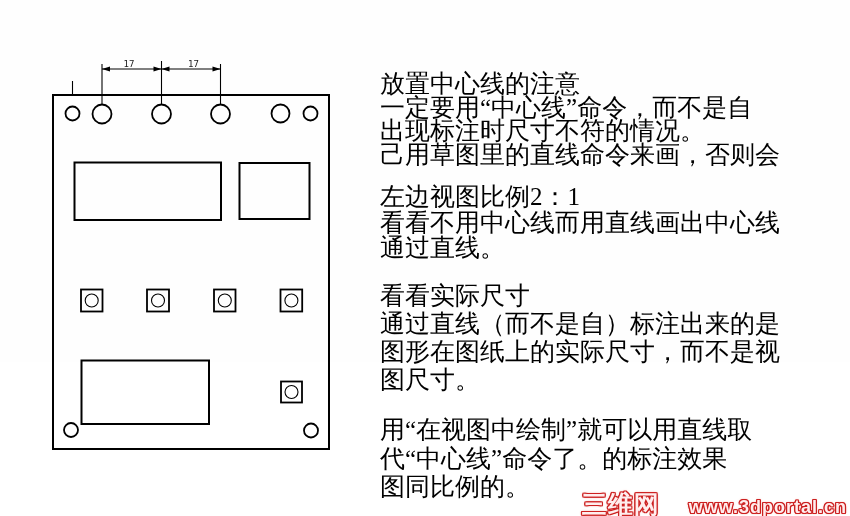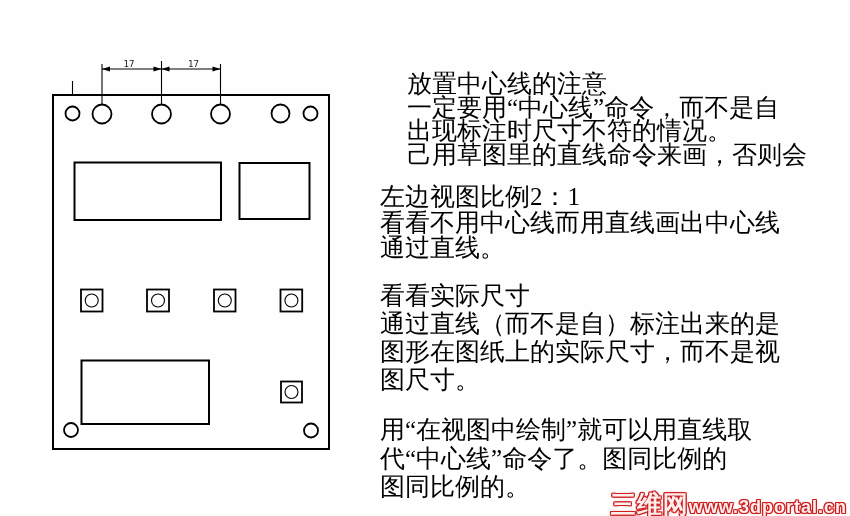--- a/index.html
+++ b/index.html
@@ -13,36 +13,36 @@
   .mid   { stroke-width: 1.8px; }
   .thin  { stroke-width: 1.1px; }
   .arrow { fill: #000; stroke: none; }
   .dim-text { font: 9px "DejaVu Sans Mono", monospace; fill: #1a1a1a; }
 
   
   .para { position: absolute; left: 380px; color: #000;
           font-family: "Liberation Serif", "DejaVu Serif", serif;
           font-size: 25px; white-space: nowrap; }
   .para div { white-space: nowrap; }
-  #para-1 { top: 72px;  line-height: 23.5px; margin-left: 27px; }
+  #para-1 { top: 72px;  line-height: 23.5px; }
   #para-2 { top: 184px; line-height: 25.5px; }
   #para-3 { top: 282px; line-height: 28px; }
   #para-4 { top: 416px; line-height: 28.5px; }
 
   
   #watermark { position: absolute; right: 3px; top: 488px;
                font-family: "Liberation Sans", sans-serif; font-weight: bold;
                color: #ffeeee; letter-spacing: 1px;
                text-shadow: -1.2px 0 0 #cc2020, 1.2px 0 0 #cc2020,
                              0 -1.2px 0 #cc2020, 0 1.2px 0 #cc2020,
                              -1px -1px 0 #cc2020, 1px 1px 0 #cc2020,
                              -1px 1px 0 #cc2020, 1px -1px 0 #cc2020,
                              0 0 3px #e86a5a; }
   #watermark .cjk   { font-size: 25px; }
-  #watermark .latin { font-size: 18px; }
+  #watermark .latin { font-size: 18px; margin-left: 29px; }
 </style>
 </head>
 <body>
 
 <div id="page">
 
   <svg id="drawing-svg" width="360" height="516" viewBox="0 0 360 516">
 
     <rect class="shape thick" x="53" y="95" width="276" height="354"></rect>
 
@@ -104,21 +104,21 @@
 
   <div class="para" id="para-3">
     <div>看看实际尺寸</div>
     <div>通过直线（而不是自）标注出来的是</div>
     <div>图形在图纸上的实际尺寸，而不是视</div>
     <div>图尺寸。</div>
   </div>
 
   <div class="para" id="para-4">
     <div>用“在视图中绘制”就可以用直线取</div>
-    <div>代“中心线”命令了。图同比例的</div>
+    <div>代“中心线”命令了。的标注效果</div>
     <div>图同比例的。</div>
   </div>
 
   <div id="watermark">
     <span class="cjk">三维网</span><span class="latin">www.3dportal.cn</span>
   </div>
 
 </div>
 
 </body></html>

